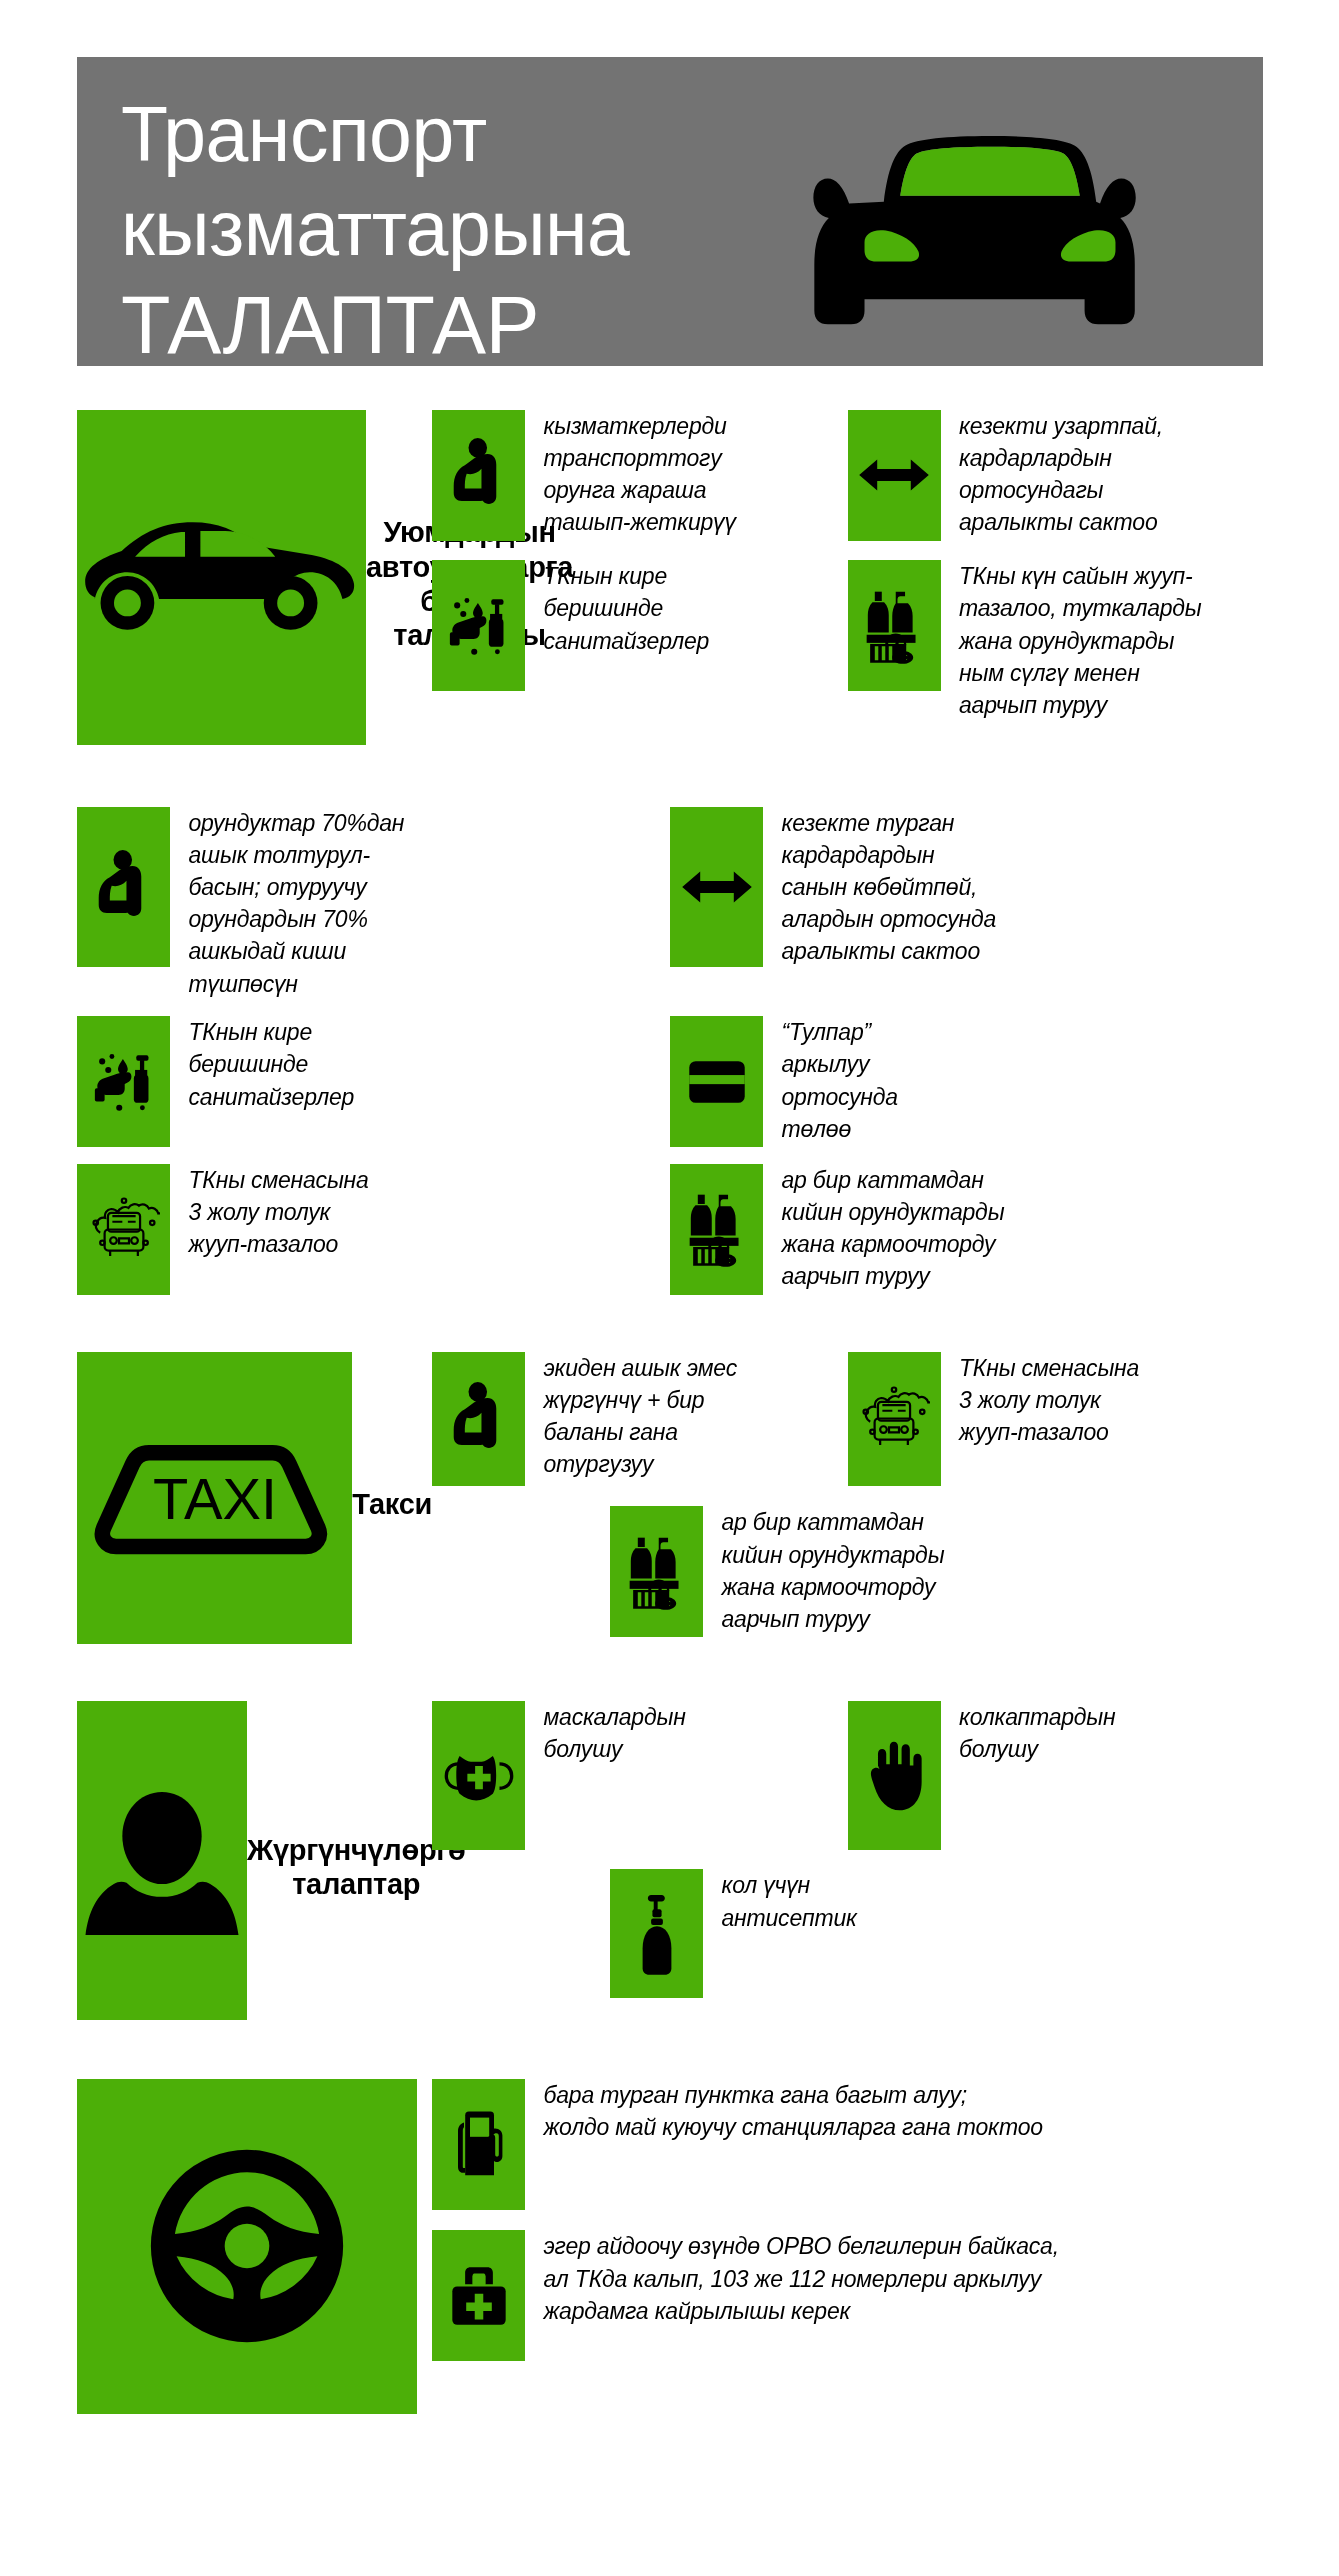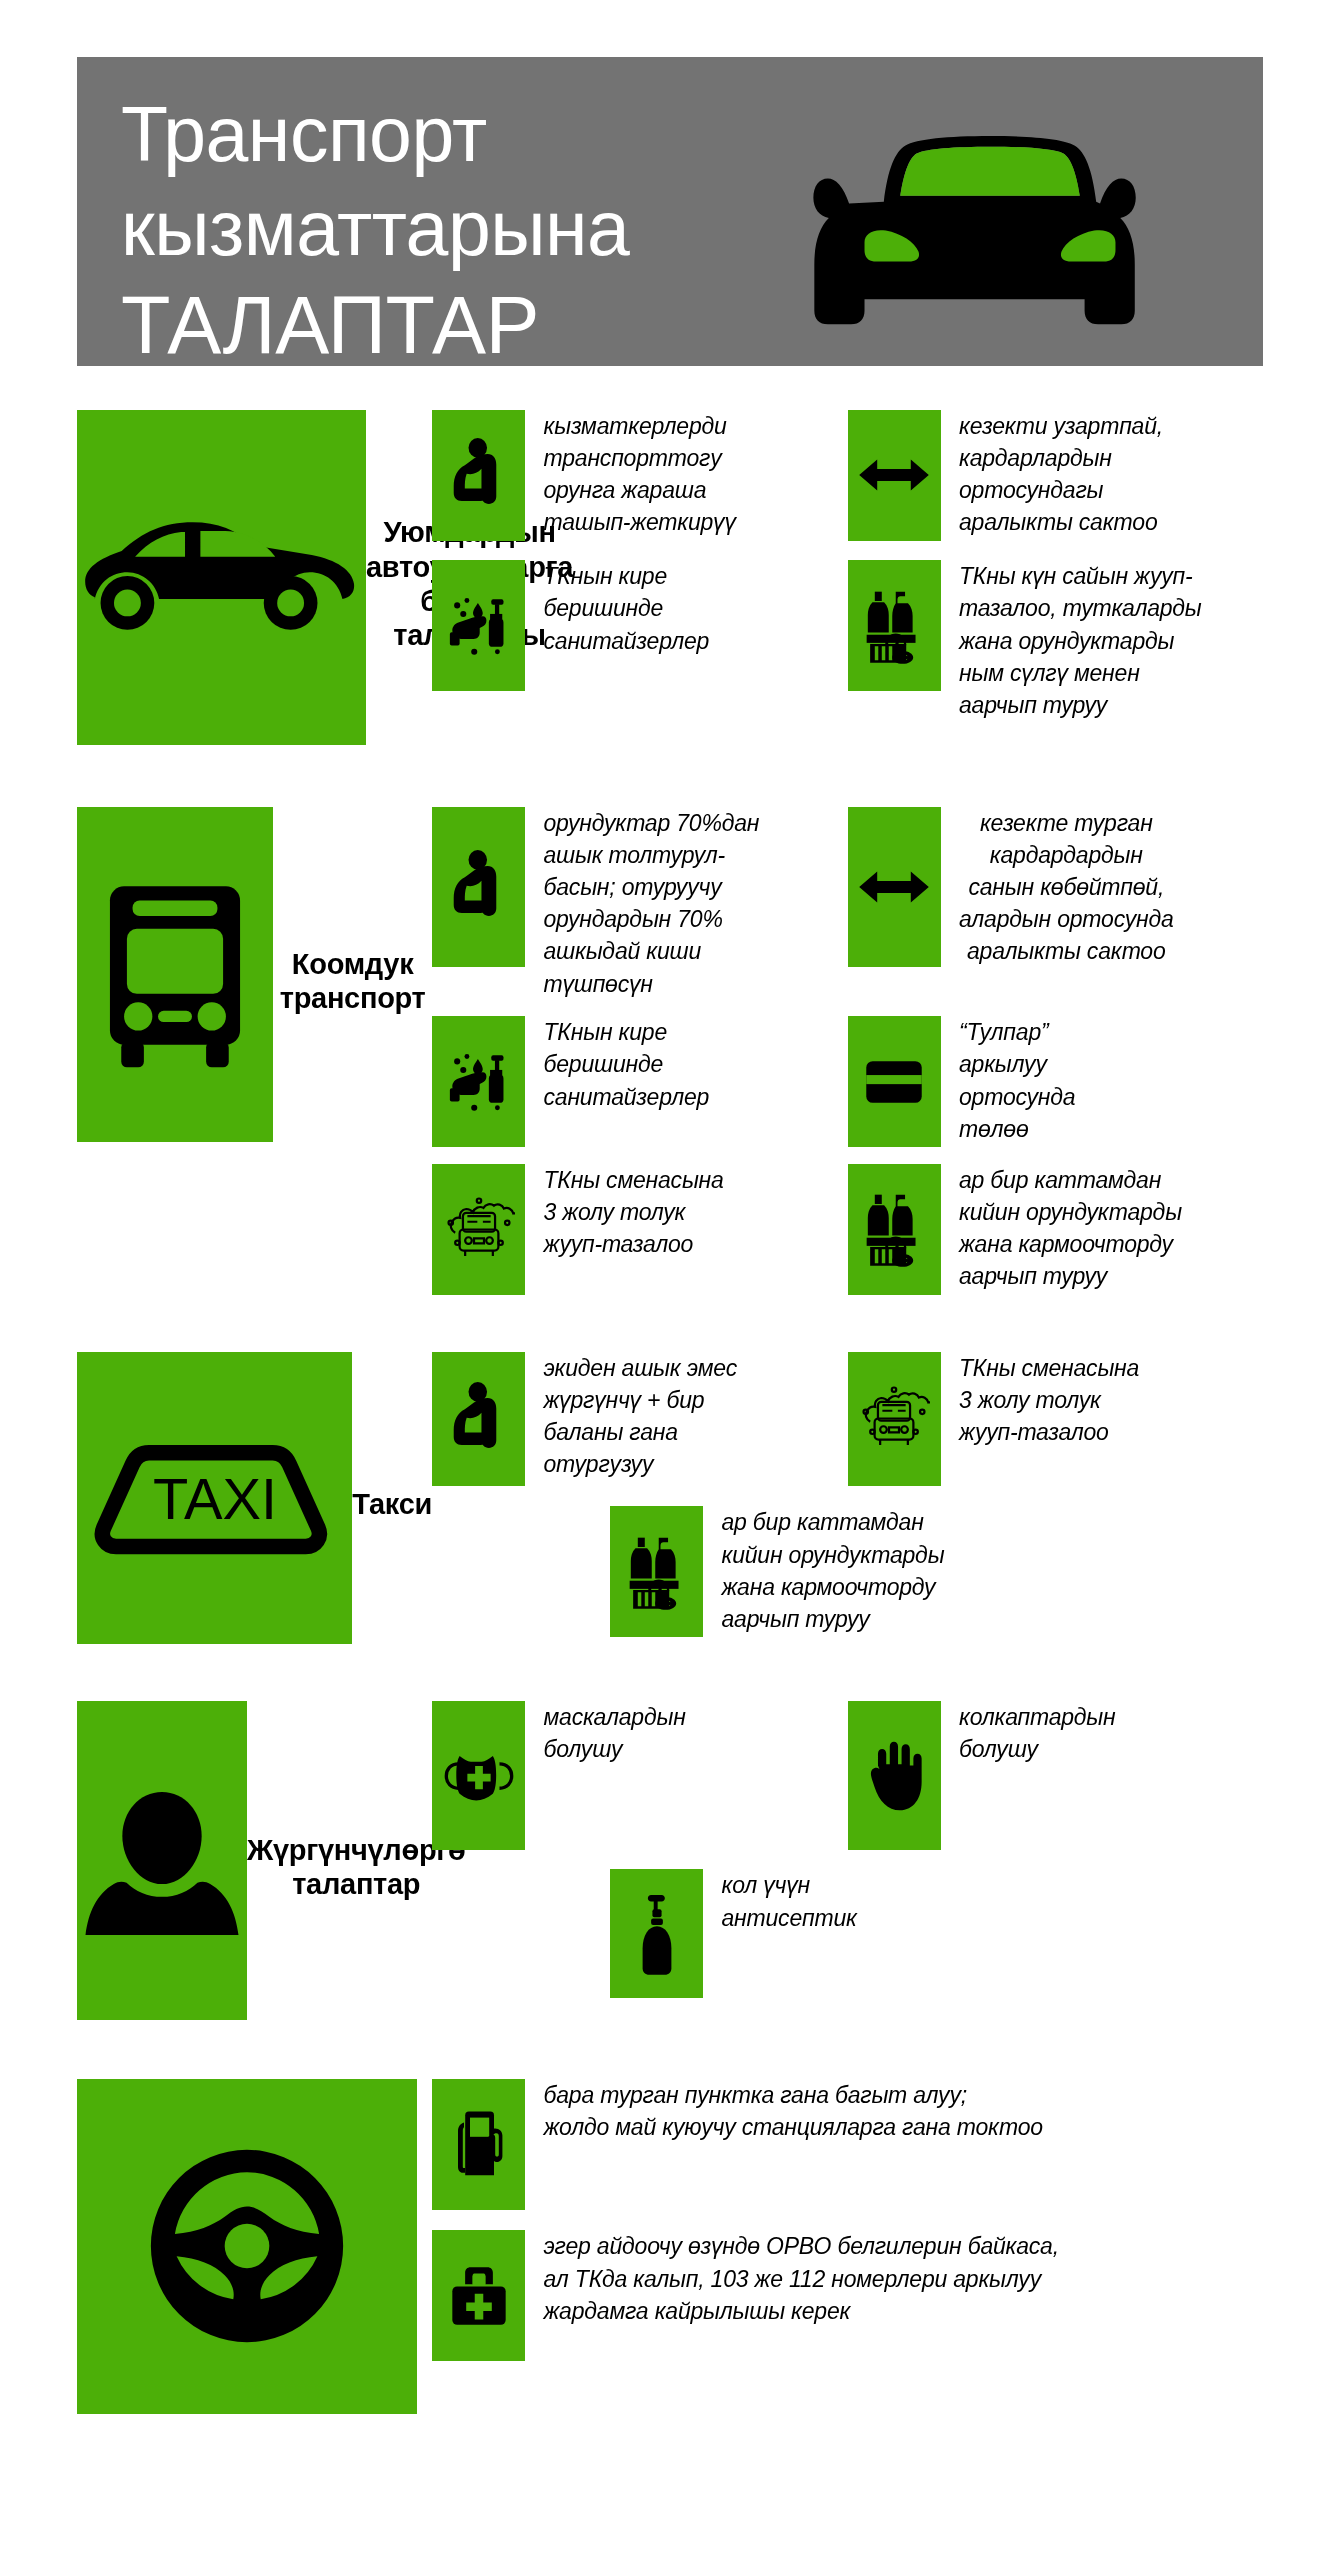--- a/index.html
+++ b/index.html
@@ -210,54 +210,39 @@
 тазалоо, туткаларды
 жана орундуктарды
 ным сүлгү менен
 аарчып туруу</div>
       </div>
 
     </div>
   </div>
 
   <div class="section" style="margin-top:62px;">
-    <div class="sec-left">
-      <div class="hero-tile" style="height:335px;">
-        <svg viewBox="0 0 120 140" width="170" height="198">
-          <rect x="14" y="8" width="92" height="112" rx="10" fill="#000"></rect>
-          <rect x="30" y="18" width="60" height="11" rx="5" fill="#4CAF08"></rect>
-          <rect x="26" y="38" width="68" height="46" rx="7" fill="#4CAF08"></rect>
-          <circle cx="34" cy="100" r="10" fill="#4CAF08"></circle>
-          <circle cx="86" cy="100" r="10" fill="#4CAF08"></circle>
-          <rect x="48" y="96" width="24" height="8" rx="4" fill="#4CAF08"></rect>
-          <rect x="22" y="118" width="16" height="18" rx="4" fill="#000"></rect>
-          <rect x="82" y="118" width="16" height="18" rx="4" fill="#000"></rect>
-        </svg>
-      </div>
-      <div class="hero-label">Коомдук транспорт</div>
-    </div>
 
     <div class="sec-right col2">
 
       <div class="item" style="margin-bottom:16.5px;">
         <div class="tile" style="width:93px;height:160px;">
           <svg viewBox="0 0 100 120" width="62" height="74">
             <ellipse cx="48" cy="16" rx="15" ry="16" fill="#000"></ellipse>
             <path fill="#000" d="M64 26c9 0 14 7 14 17v52c0 7-5 12-12 12s-12-5-12-12V50c-7 8-16 10-24 8-3 8-3 16-3 24h26c6 0 10 4 10 10s-4 10-10 10H22c-8 0-13-5-13-13V78c0-16 6-28 18-34 7-4 13-10 20-14 5-3 11-4 17-4z"></path>
           </svg>
         </div>
         <div class="item-text">орундуктар 70%дан
 ашык толтурул-
 басын; отуруучу
 орундардын 70%
 ашкыдай киши
 түшпөсүн</div>
       </div>
 
-      <div class="item" style="margin-bottom:16.5px;text-align:center;">
+      <div class="item" style="margin-bottom:16.5px;">
         <div class="tile" style="width:93px;height:160px;">
           <svg viewBox="0 0 120 60" width="72" height="36">
             <path fill="#000" d="M2 30 32 4v16h56V4l30 26-30 26V40H32v16z"></path>
           </svg>
         </div>
         <div class="item-text">кезекте турган
 кардардардын
 санын көбөйтпөй,
 алардын ортосунда
 аралыкты сактоо</div>

